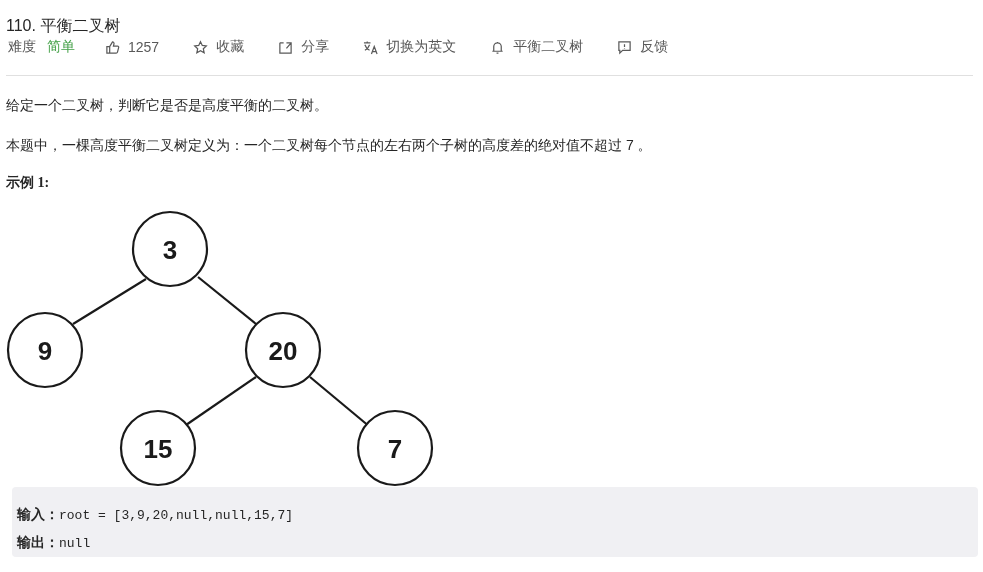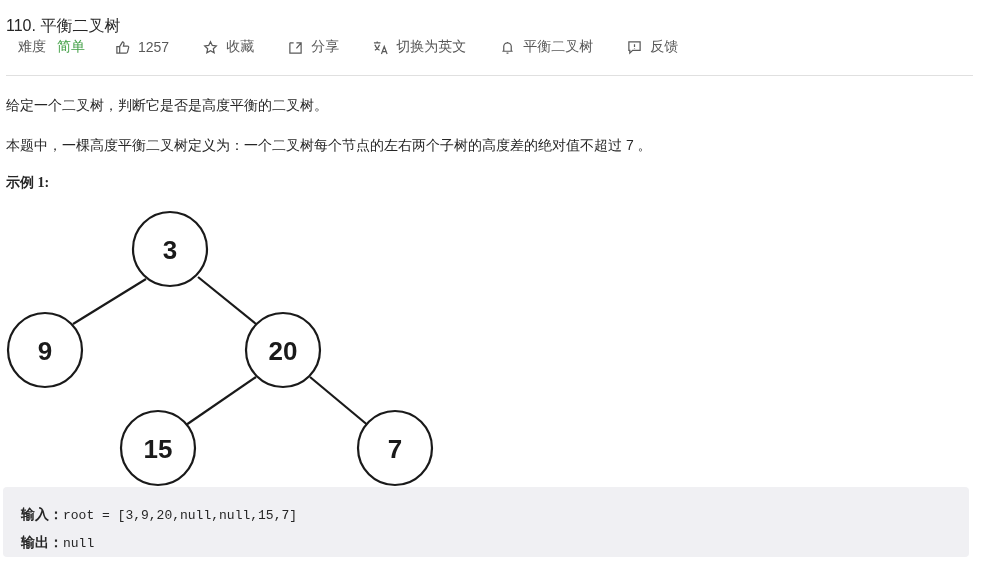--- a/index.html
+++ b/index.html
@@ -1,35 +1,35 @@
 <!DOCTYPE html>
 <html><head>
 <meta charset="utf-8">
 <style>
   * { box-sizing: border-box; margin: 0; padding: 0; }
   html, body { width: 983px; height: 572px; background: #ffffff; overflow: hidden; }
   body { font-family: "Liberation Sans", "DejaVu Sans", sans-serif; color: #262626; position: relative; }
 
   .title { position: absolute; left: 6px; top: 16px; font-size: 16px; font-weight: 500; color: #262626; }
-  .meta { position: absolute; left: 18px; top: 37px; height: 20px; display: flex; align-items: center; font-size: 14px; color: #595959; }
+  .meta { position: absolute; left: 8px; top: 37px; height: 20px; display: flex; align-items: center; font-size: 14px; color: #595959; }
   .meta .item { display: flex; align-items: center; margin-right: 34px; cursor: pointer; justify-content: center; }
   .meta .label-diff { margin-right: 11px; }
   .meta .diff { color: #43a047; margin-right: 30px; }
   .meta svg { width: 15px; height: 15px; margin-right: 8px; }
   .divider { position: absolute; left: 6px; right: 10px; top: 75px; border-top: 1px solid #e0e0e0; }
 
   .content { position: absolute; left: 6px; top: 95px; right: 10px; font-size: 14px; color: #262626; }
   .content p { line-height: 20px; }
   .p1 { position: absolute; top: 0; }
   .p2 { position: absolute; top: 40px; }
   .ex { position: absolute; top: 78px; font-weight: bold; font-size: 14px; font-family: Liberation Serif, serif; }
 
   .tree { position: absolute; left: 0; top: 207px; width: 450px; height: 285px; }
 
-  .codebox { position: absolute; left: 3px; top: 487px; width: 966px; height: 70px; background: #f0f0f3; border-radius: 4px; padding: 14px 18px; font-size: 14px; line-height: 26px; }
+  .codebox { position: absolute; left: 12px; top: 487px; width: 966px; height: 70px; background: #f0f0f3; border-radius: 4px; padding: 14px 5px; font-size: 14px; line-height: 26px; }
   .codebox .lbl { font-weight: bold; color: #262626; }
   .codebox .val { font-family: "Liberation Mono", "DejaVu Sans Mono", monospace; font-size: 13px; color: #262626; }
 </style>
 </head>
 <body>
 
 <div class="title">110. 平衡二叉树</div>
 
 <div class="meta">
   <span class="label-diff">难度</span>

